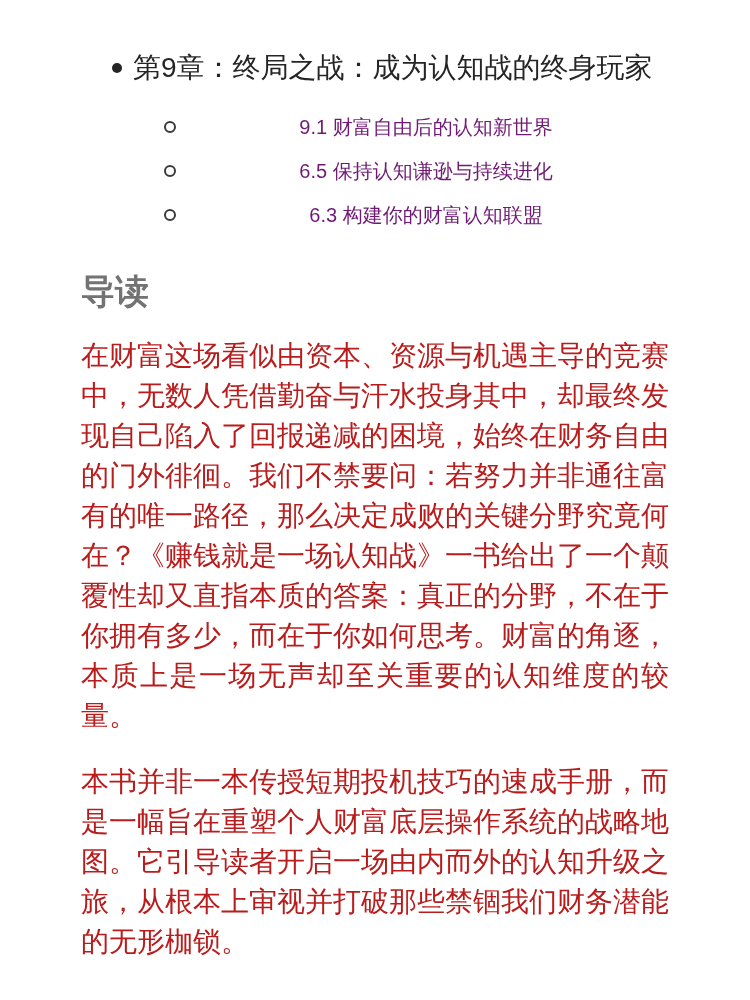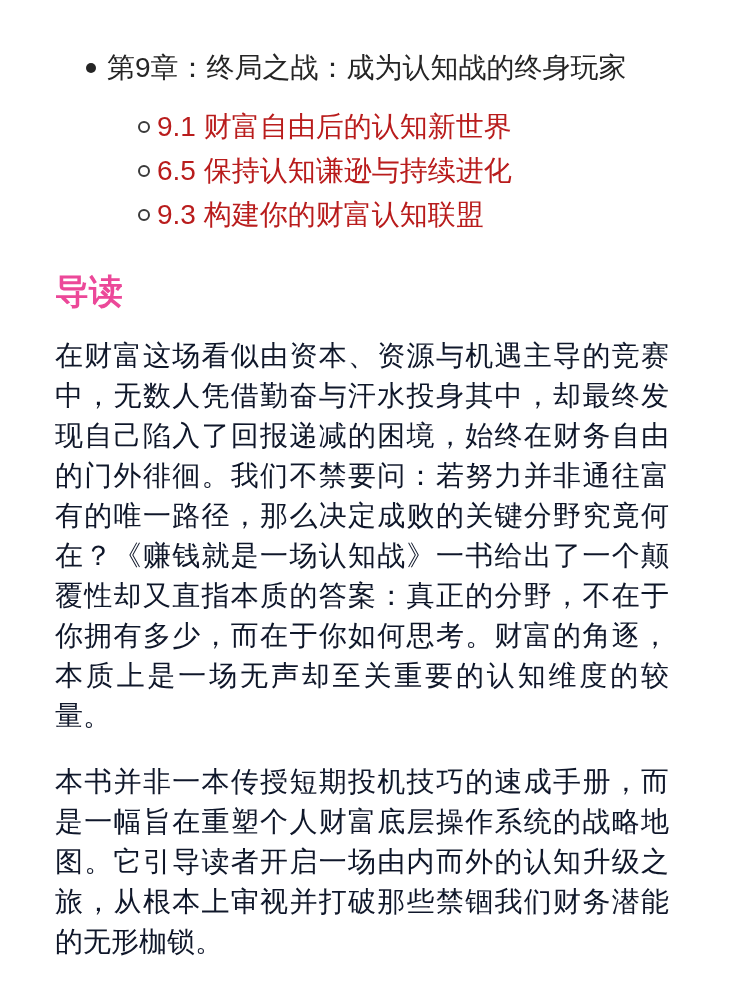--- a/index.html
+++ b/index.html
@@ -7,21 +7,21 @@
     padding: 0;
     width: 750px;
     height: 1000px;
     background: #ffffff;
     overflow: hidden;
   }
   .page {
     box-sizing: border-box;
     width: 750px;
     height: 1000px;
-    padding: 53px 81px 0 55px;
+    padding: 53px 81px 0 81px;
     font-family: "Liberation Sans", sans-serif;
     color: #252525;
   }
   ul.toc {
     list-style: none;
     margin: 0;
     padding: 0;
   }
   li.toc-chapter {
     position: relative;
@@ -36,23 +36,24 @@
     left: 31px;
     top: 10px;
     width: 10px;
     height: 10px;
     border-radius: 50%;
     background: #252525;
   }
   li.toc-section {
     position: relative;
     padding-left: 102px;
-    font-size: 28px;
+    font-size: 20px;
     line-height: 44px;
-    color: #b91c1c;
+    color: #701a75;
+    text-align: center;
   }
   li.toc-section .bullet-circle {
     position: absolute;
     left: 83px;
     top: 16px;
     width: 8px;
     height: 8px;
     border: 2px solid #3a3a3a;
     border-radius: 50%;
     background: transparent;
@@ -62,21 +63,21 @@
     font-size: 34px;
     line-height: 36px;
     font-weight: 700;
     color: #e5432d;
   }
   p.body-para {
     margin: 0 0 26px 0;
     font-size: 28px;
     line-height: 40px;
     text-align: justify;
-    color: #0f172a;
+    color: #b91c1c;
   }
 </style>
 </head>
 <body>
 
 <div class="page">
 
   <ul class="toc">
     <li class="toc-chapter">
       <span class="bullet-disc"></span>
@@ -85,22 +86,22 @@
     <li class="toc-section">
       <span class="bullet-circle"></span>
       <span>9.1 财富自由后的认知新世界</span>
     </li>
     <li class="toc-section">
       <span class="bullet-circle"></span>
       <span>6.5 保持认知谦逊与持续进化</span>
     </li>
     <li class="toc-section">
       <span class="bullet-circle"></span>
-      <span>9.3 构建你的财富认知联盟</span>
+      <span>6.3 构建你的财富认知联盟</span>
     </li>
   </ul>
 
-  <h2 class="intro-heading" style="color: #ec4899;">导读</h2>
+  <h2 class="intro-heading" style="color: #737373;">导读</h2>
 
   <p class="body-para">在财富这场看似由资本、资源与机遇主导的竞赛中，无数人凭借勤奋与汗水投身其中，却最终发现自己陷入了回报递减的困境，始终在财务自由的门外徘徊。我们不禁要问：若努力并非通往富有的唯一路径，那么决定成败的关键分野究竟何在？《赚钱就是一场认知战》一书给出了一个颠覆性却又直指本质的答案：真正的分野，不在于你拥有多少，而在于你如何思考。财富的角逐，本质上是一场无声却至关重要的认知维度的较量。</p>
   <p class="body-para">本书并非一本传授短期投机技巧的速成手册，而是一幅旨在重塑个人财富底层操作系统的战略地图。它引导读者开启一场由内而外的认知升级之旅，从根本上审视并打破那些禁锢我们财务潜能的无形枷锁。</p>
 
 </div>
 
 </body></html>

